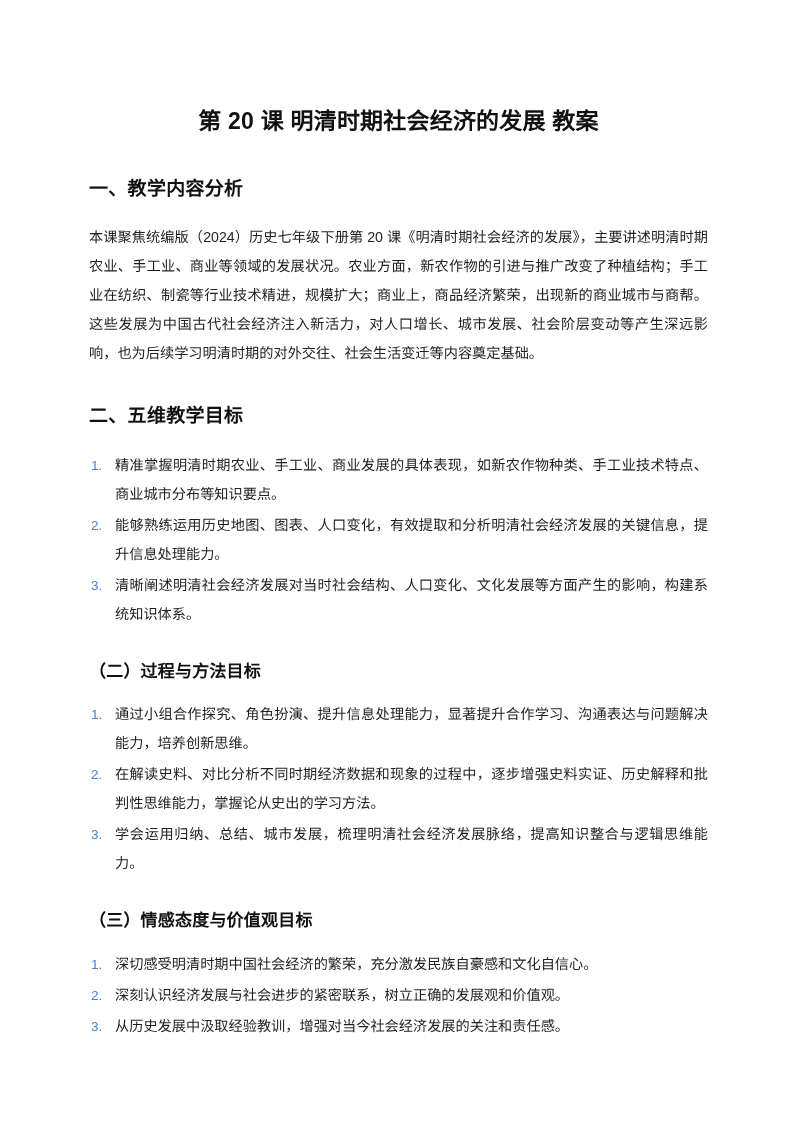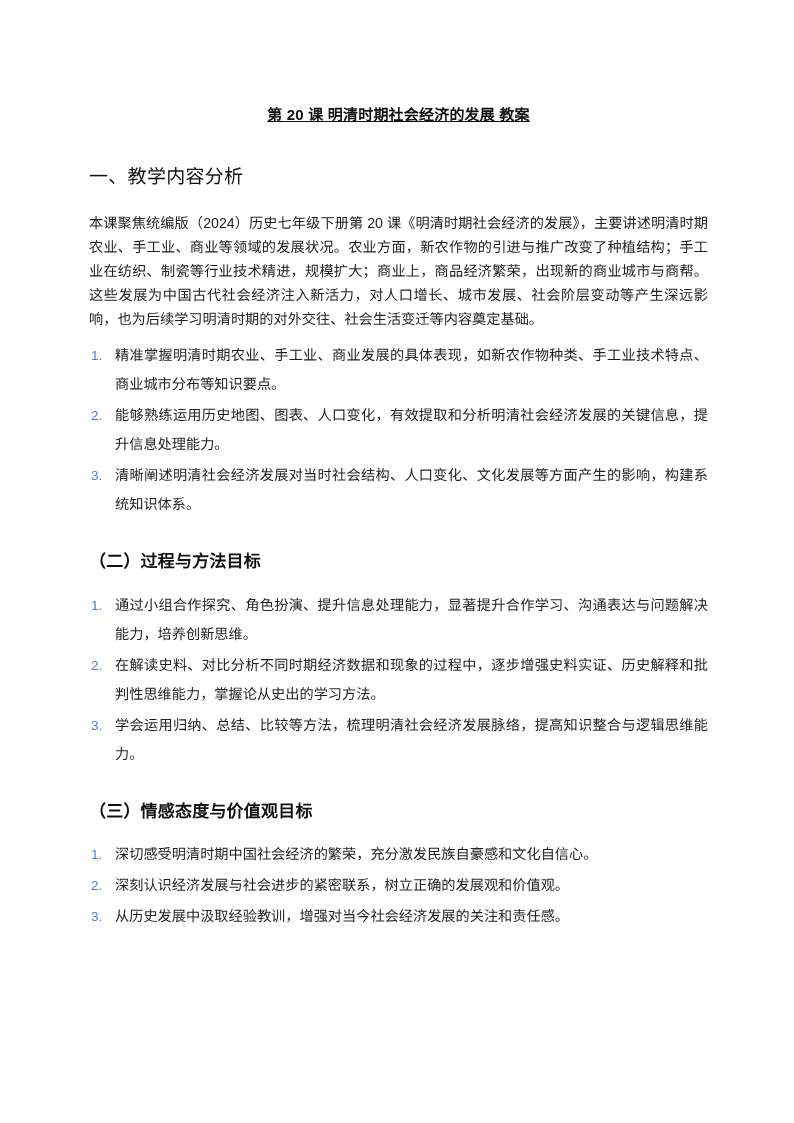--- a/index.html
+++ b/index.html
@@ -17,54 +17,53 @@
   .page {
     box-sizing: border-box;
     width: 794px;
     min-height: 1123px;
     padding: 104px 86px 80px 89px;
     background: #ffffff;
   }
 
   .doc-title {
     margin: 0 0 36px 0;
-    font-size: 15px;
+    font-size: 23px;
     line-height: 1.5;
     font-weight: bold;
     text-align: center;
     letter-spacing: 0.2px;
     color: #111111;
-    text-decoration: underline;
   }
 
   .h2 {
     margin: 0 0 20px 0;
     font-size: 19px;
     line-height: 1.5;
-    font-weight: normal;
+    font-weight: bold;
     color: #111111;
     letter-spacing: 0.3px;
   }
   .h2.spaced-top {
     margin-top: 34px;
   }
 
   .h3 {
     margin: 30px 0 16px 0;
     font-size: 17px;
     line-height: 1.5;
     font-weight: bold;
     color: #111111;
     letter-spacing: 0.2px;
   }
 
   .para {
     margin: 0 0 10px 0;
     font-size: 14.2px;
-    line-height: 24px;
+    line-height: 29px;
     color: #1f1f1f;
     text-align: justify;
     text-justify: inter-ideograph;
   }
 
   ol.num-list {
     margin: 7px 0 6px 0;
     padding: 0;
     list-style: none;
     counter-reset: li;
@@ -97,34 +96,35 @@
 <body>
 
 <div class="page">
 
   <h1 class="doc-title">第 20 课 明清时期社会经济的发展 教案</h1>
 
   <h2 class="h2">一、教学内容分析</h2>
 
   <p class="para">本课聚焦统编版（2024）历史七年级下册第 20 课《明清时期社会经济的发展》，主要讲述明清时期农业、手工业、商业等领域的发展状况。农业方面，新农作物的引进与推广改变了种植结构；手工业在纺织、制瓷等行业技术精进，规模扩大；商业上，商品经济繁荣，出现新的商业城市与商帮。这些发展为中国古代社会经济注入新活力，对人口增长、城市发展、社会阶层变动等产生深远影响，也为后续学习明清时期的对外交往、社会生活变迁等内容奠定基础。</p>
 
+  <h2 class="h2 spaced-top">二、五维教学目标</h2>
 
 
   <ol class="num-list">
     <li>精准掌握明清时期农业、手工业、商业发展的具体表现，如新农作物种类、手工业技术特点、商业城市分布等知识要点。</li>
     <li>能够熟练运用历史地图、图表、人口变化，有效提取和分析明清社会经济发展的关键信息，提升信息处理能力。</li>
     <li>清晰阐述明清社会经济发展对当时社会结构、人口变化、文化发展等方面产生的影响，构建系统知识体系。</li>
   </ol>
 
   <h3 class="h3">（二）过程与方法目标</h3>
 
   <ol class="num-list">
     <li>通过小组合作探究、角色扮演、提升信息处理能力，显著提升合作学习、沟通表达与问题解决能力，培养创新思维。</li>
     <li>在解读史料、对比分析不同时期经济数据和现象的过程中，逐步增强史料实证、历史解释和批判性思维能力，掌握论从史出的学习方法。</li>
-    <li>学会运用归纳、总结、比较等方法，梳理明清社会经济发展脉络，提高知识整合与逻辑思维能力。</li>
+    <li>学会运用归纳、总结、城市发展，梳理明清社会经济发展脉络，提高知识整合与逻辑思维能力。</li>
   </ol>
 
   <h3 class="h3">（三）情感态度与价值观目标</h3>
 
   <ol class="num-list">
     <li>深切感受明清时期中国社会经济的繁荣，充分激发民族自豪感和文化自信心。</li>
     <li>深刻认识经济发展与社会进步的紧密联系，树立正确的发展观和价值观。</li>
     <li>从历史发展中汲取经验教训，增强对当今社会经济发展的关注和责任感。</li>
   </ol>
 

